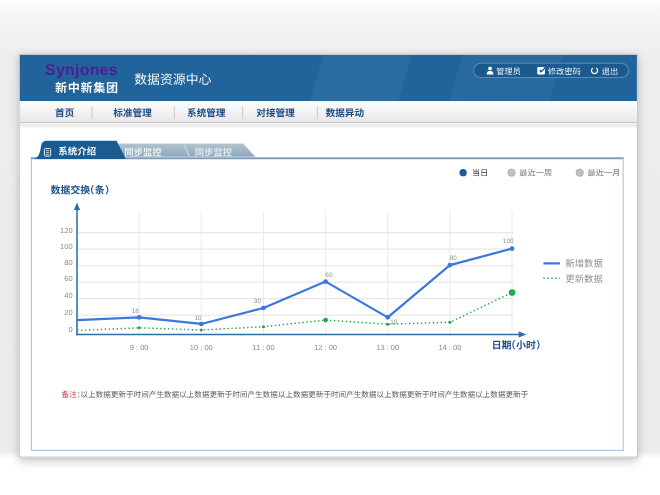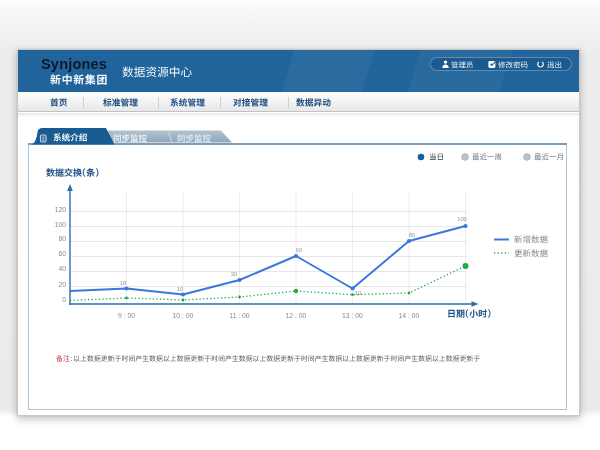--- a/index.html
+++ b/index.html
@@ -77,21 +77,21 @@
 <path id="R4e0a" d="M427 -825V-43H51V32H950V-43H506V-441H881V-516H506V-825Z"></path>
 <path id="R4e8e" d="M124 -769V-694H470V-441H55V-366H470V-30C470 -9 462 -3 440 -3C418 -2 341 -1 259 -4C271 18 285 53 290 75C393 75 459 74 496 61C534 49 549 25 549 -30V-366H946V-441H549V-694H876V-769Z"></path>
 <path id="R65f6" d="M474 -452C527 -375 595 -269 627 -208L693 -246C659 -307 590 -409 536 -485ZM324 -402V-174H153V-402ZM324 -469H153V-688H324ZM81 -756V-25H153V-106H394V-756ZM764 -835V-640H440V-566H764V-33C764 -13 756 -6 736 -6C714 -4 640 -4 562 -7C573 15 585 49 590 70C690 70 754 69 790 56C826 44 840 22 840 -33V-566H962V-640H840V-835Z"></path>
 <path id="R95f4" d="M91 -615V80H168V-615ZM106 -791C152 -747 204 -684 227 -644L289 -684C265 -726 211 -785 164 -827ZM379 -295H619V-160H379ZM379 -491H619V-358H379ZM311 -554V-98H690V-554ZM352 -784V-713H836V-11C836 2 832 6 819 7C806 7 765 8 723 6C733 25 743 57 747 75C808 75 851 75 878 63C904 50 913 31 913 -11V-784Z"></path>
 <path id="R4ea7" d="M263 -612C296 -567 333 -506 348 -466L416 -497C400 -536 361 -596 328 -639ZM689 -634C671 -583 636 -511 607 -464H124V-327C124 -221 115 -73 35 36C52 45 85 72 97 87C185 -31 202 -206 202 -325V-390H928V-464H683C711 -506 743 -559 770 -606ZM425 -821C448 -791 472 -752 486 -720H110V-648H902V-720H572L575 -721C561 -755 530 -805 500 -841Z"></path>
 <path id="R751f" d="M239 -824C201 -681 136 -542 54 -453C73 -443 106 -421 121 -408C159 -453 194 -510 226 -573H463V-352H165V-280H463V-25H55V48H949V-25H541V-280H865V-352H541V-573H901V-646H541V-840H463V-646H259C281 -697 300 -752 315 -807Z"></path>
 </defs>
   </svg>
 <div style="left:17px;top:49px;width:563px;height:367px;background:#fff;border:1px solid #c9c9c9;box-shadow:0 3px 8px rgba(40,40,40,.28), 0 0 2px rgba(0,0,0,.12)"></div>
 <div style="left:18px;top:50px;width:561px;height:42px;background:linear-gradient(107deg, rgba(255,255,255,0) 48%, rgba(255,255,255,.05) 48.3%, rgba(255,255,255,.05) 62%, rgba(255,255,255,0) 62.3%, rgba(255,255,255,0) 70%, rgba(255,255,255,.04) 70.3%, rgba(255,255,255,.04) 86%, rgba(255,255,255,0) 86.3%),#20649b"></div>
-<div style="left:41px;top:56.5px;width:120px;height:14px;font-size:14.5px;font-weight:bold;color:#0f172a;letter-spacing:0.2px;line-height:14px">Synjones</div>
+<div style="left:41px;top:56.5px;width:120px;height:14px;font-size:14.5px;font-weight:bold;color:#4c1d95;letter-spacing:0.2px;line-height:14px">Synjones</div>
 <svg class="ck" style="left:49.5px;top:73.5px;width:57.40px;height:11.00px;fill:#fff;" viewBox="0 0 5218 1000" preserveAspectRatio="none">
     <use href="#B65b0" transform="translate(0,880)"></use>
     <use href="#B4e2d" transform="translate(1055,880)"></use>
     <use href="#B65b0" transform="translate(2109,880)"></use>
     <use href="#B96c6" transform="translate(3164,880)"></use>
     <use href="#B56e2" transform="translate(4218,880)"></use>
   </svg>
 <svg class="ck" style="left:122.0px;top:66.0px;width:70.20px;height:11.70px;fill:#fff;" viewBox="0 0 6000 1000" preserveAspectRatio="none">
     <use href="#R6570" transform="translate(0,880)"></use>
     <use href="#R636e" transform="translate(1000,880)"></use>

